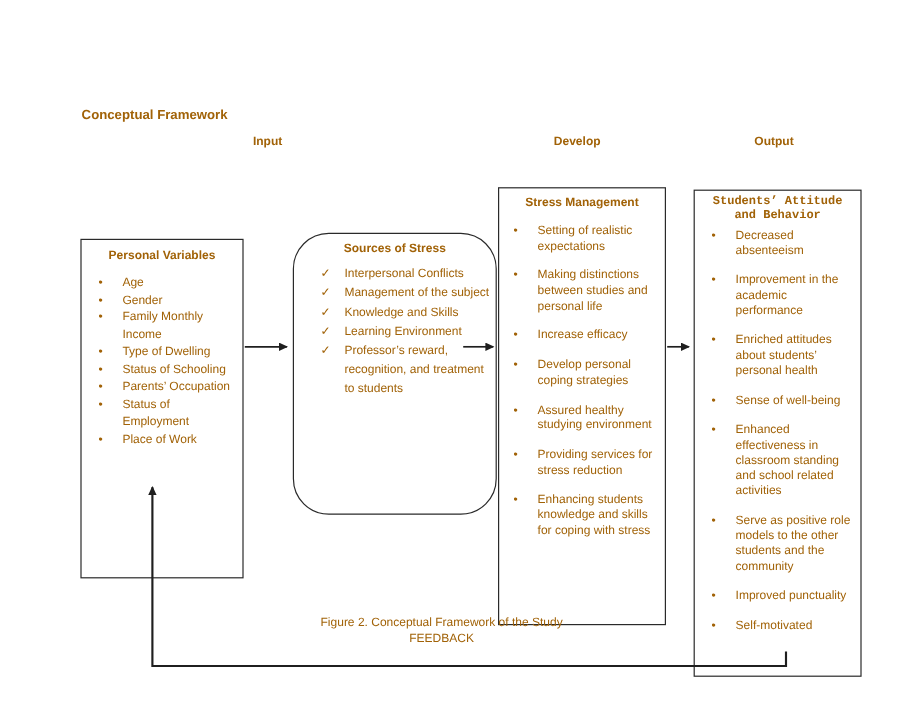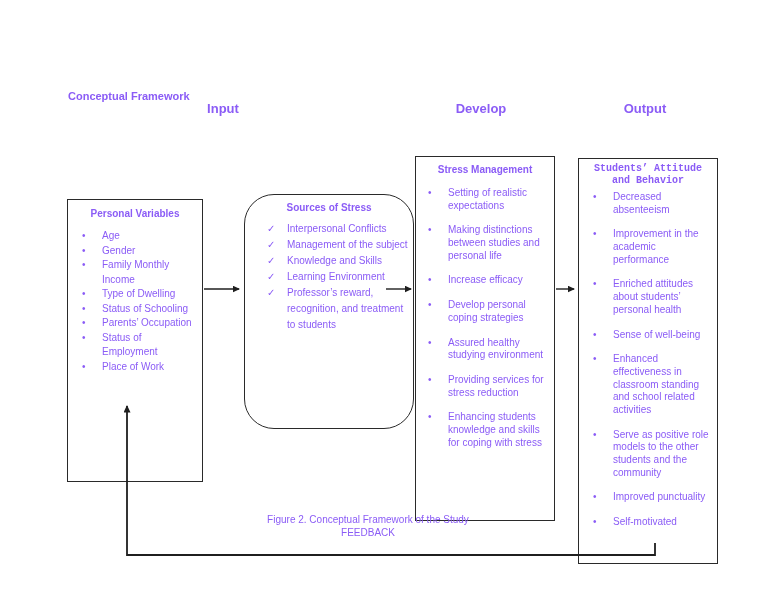--- a/index.html
+++ b/index.html
@@ -2,35 +2,35 @@
 <html><head>
 <meta charset="utf-8">
 <style>
   html, body { margin: 0; padding: 0; background: #ffffff; }
   .page {
     position: relative;
     width: 768px;
     height: 594px;
     background: #ffffff;
     font-family: "Liberation Sans", sans-serif;
-    color: #8b5cf6;
+    color: #a16207;
     overflow: hidden;
   }
   .fig-title {
     position: absolute;
     left: 68px; top: 90px;
     font-size: 11px;
     font-weight: bold;
     white-space: nowrap;
   }
   .col-header {
     position: absolute;
-    top: 101px;
+    top: 113px;
     transform: translateX(-50%);
-    font-size: 13px;
+    font-size: 10px;
     font-weight: bold;
     white-space: nowrap;
   }
   .col-header.input   { left: 223px; }
   .col-header.process { left: 481px; }
   .col-header.output  { left: 645px; }
 
   .box {
     position: absolute;
     border: 1.5px solid #2a2a2a;

